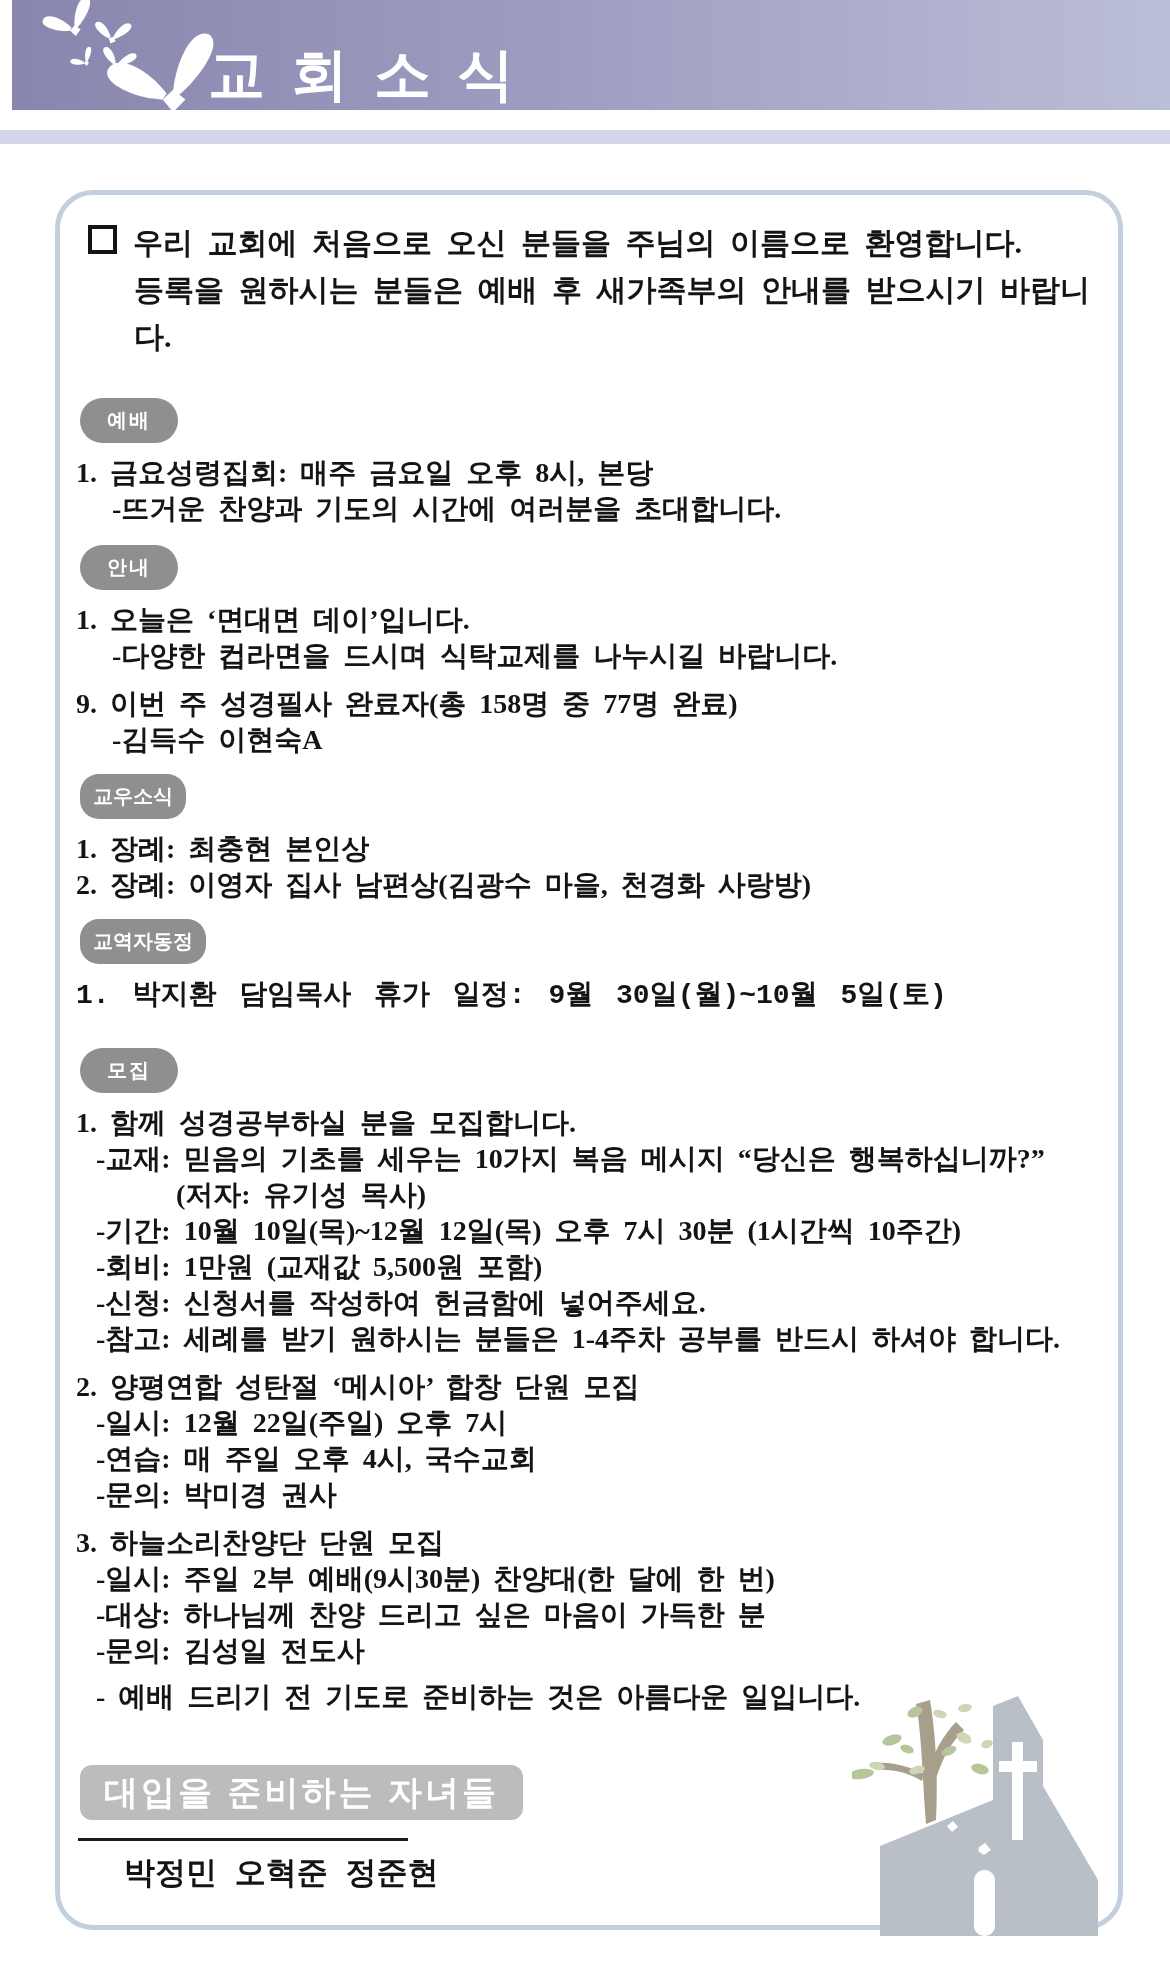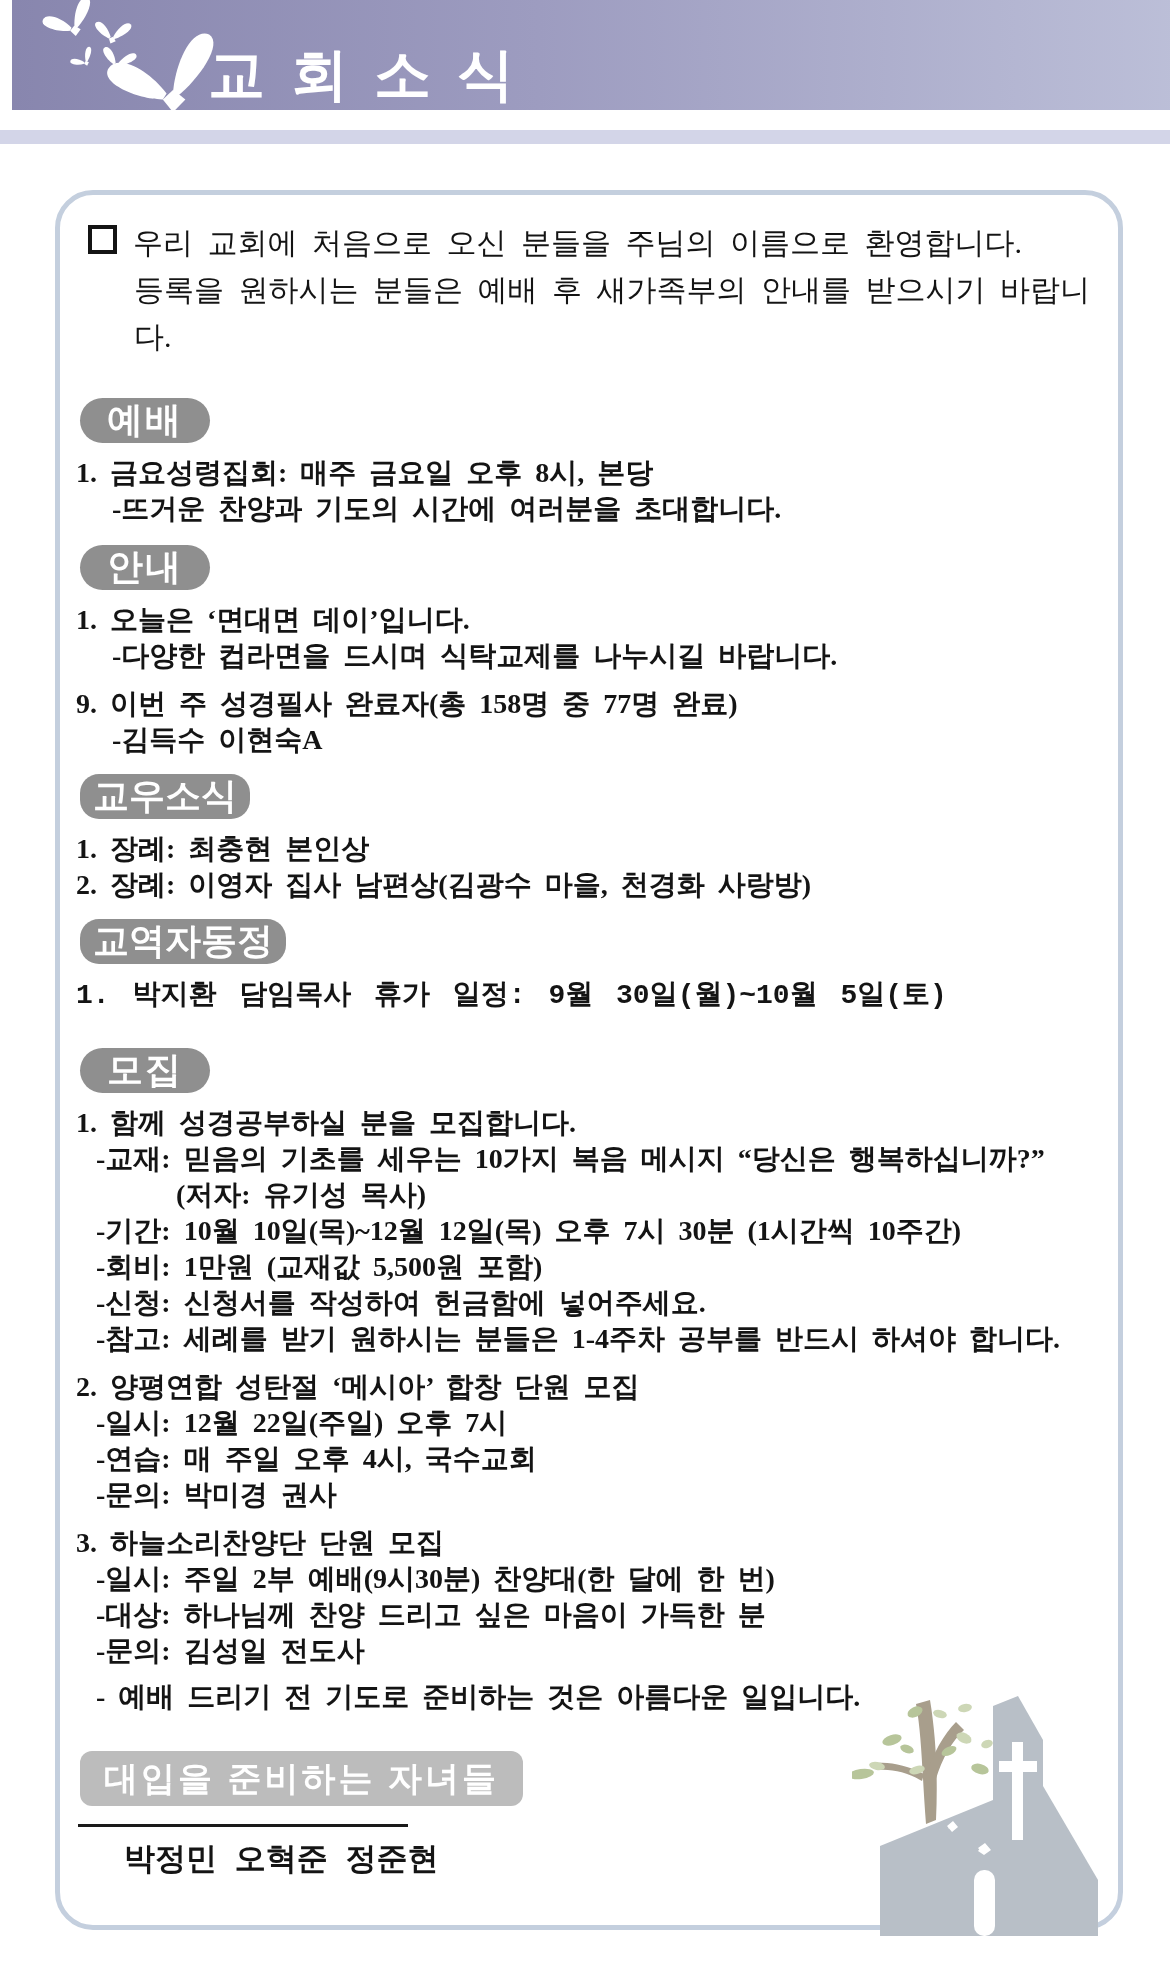--- a/index.html
+++ b/index.html
@@ -21,45 +21,45 @@
     font-family:"Liberation Sans",sans-serif;font-weight:600;
     font-size:57px;line-height:60px;letter-spacing:26px;color:#ffffff;
   }
   .butterflies{position:absolute;left:8px;top:0;}
   
   .news-box{
     position:absolute;left:55px;top:190px;width:1068px;height:1740px;
     border:5px solid #c4cfde;border-radius:38px;background:#ffffff;
     box-sizing:border-box;padding:22px 14px 0 12px;
   }
-  .welcome{margin:2px 0 0 16px;font-size:30px;line-height:47px;font-weight:400;word-spacing:7px;}
+  .welcome{margin:2px 0 0 16px;font-size:30px;line-height:47px;font-weight:700;word-spacing:7px;}
   .welcome .l2{margin-left:46px;}
   .chk{
     display:inline-block;width:21px;height:21px;border:4px solid #141414;
     margin-right:16px;vertical-align:-1px;
   }
   .badge-row{margin:0;}
   .badge{
     display:inline-block;background:#8f8f8f;color:#ffffff;
     font-family:"Liberation Sans",sans-serif;font-weight:700;
-    font-size:36px;line-height:28px;padding:8px 27px 9px;border-radius:23px;
+    font-size:20px;line-height:28px;padding:8px 27px 9px;border-radius:23px;
     letter-spacing:2px;margin-left:8px;
   }
   .badge.tight{padding-left:13px;padding-right:13px;border-radius:19px;letter-spacing:0;}
   .badge.campaign{font-size:26px;line-height:26px;padding:11px 22px 12px;border-radius:25px;letter-spacing:1px;}
   .badge.light{
     background:#bcbcbc;font-size:34px;line-height:34px;padding:10px 24px 11px;
     border-radius:12px;letter-spacing:3px;
   }
   .item{font-size:28px;line-height:36px;font-weight:600;word-spacing:6px;margin-left:4px;}
   .cont{margin-left:40px;}   
   .sub{margin-left:24px;}    
   .paren{margin-left:104px;} 
   .mt12{margin-top:12px;} .mt14{margin-top:14px;font-family:Liberation Mono, monospace;} .mt16{margin-top:16px;}
-  .mt18{margin-top:18px;} .mt34{margin-top:34px;} .mt38{margin-top:38px;} .mt50{margin-top:36px;}
+  .mt18{margin-top:18px;} .mt34{margin-top:34px;} .mt38{margin-top:38px;} .mt50{margin-top:50px;}
   .rule{
     width:330px;height:0;border:none;border-top:3px solid #1a1a1a;
     margin:18px 0 0 6px;
   }
   .grad-names{
     margin:12px 0 0 52px;font-size:31px;line-height:40px;font-weight:700;
     word-spacing:10px;
   }
   .church{position:absolute;left:852px;top:1678px;z-index:5;}
 </style>

